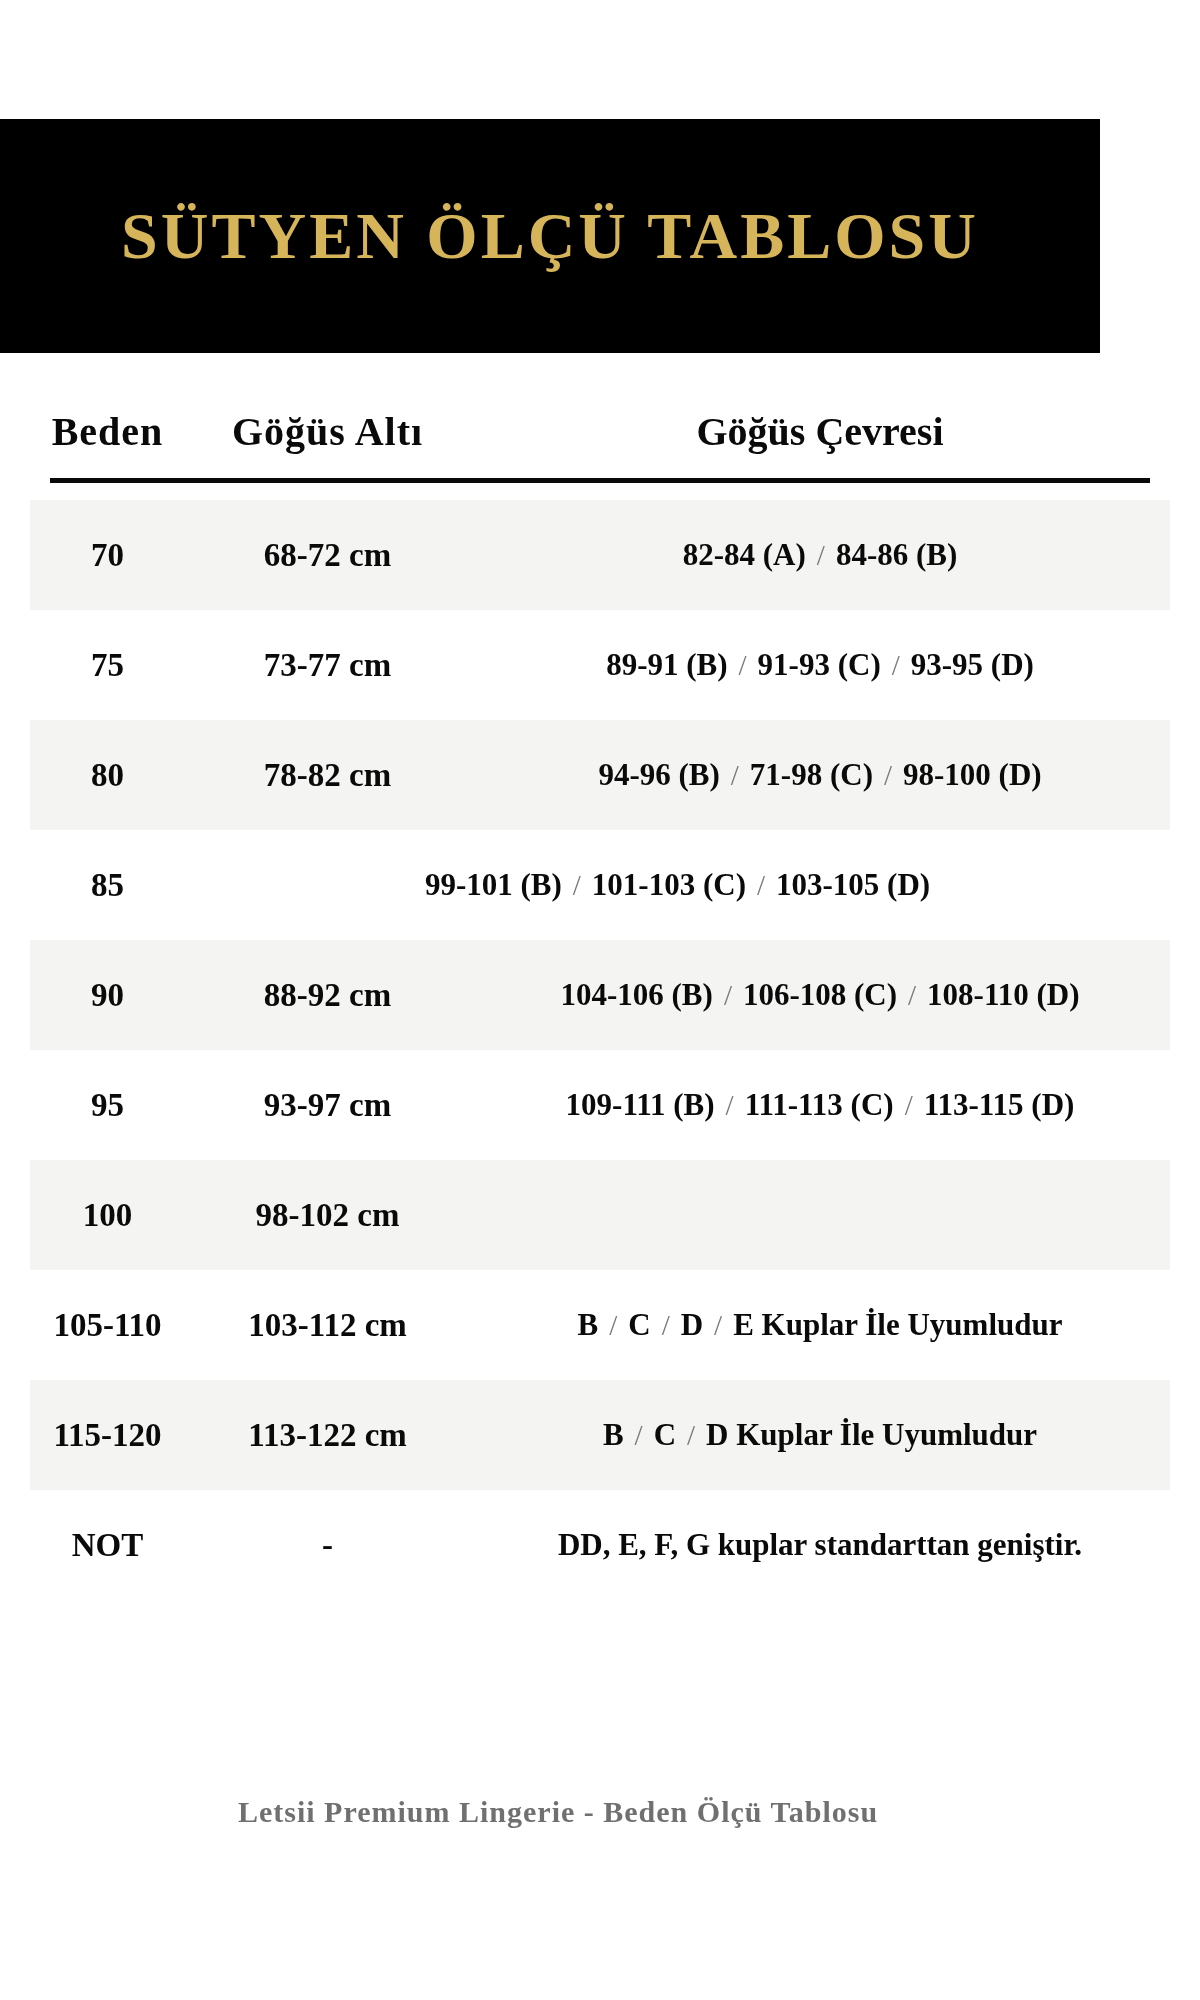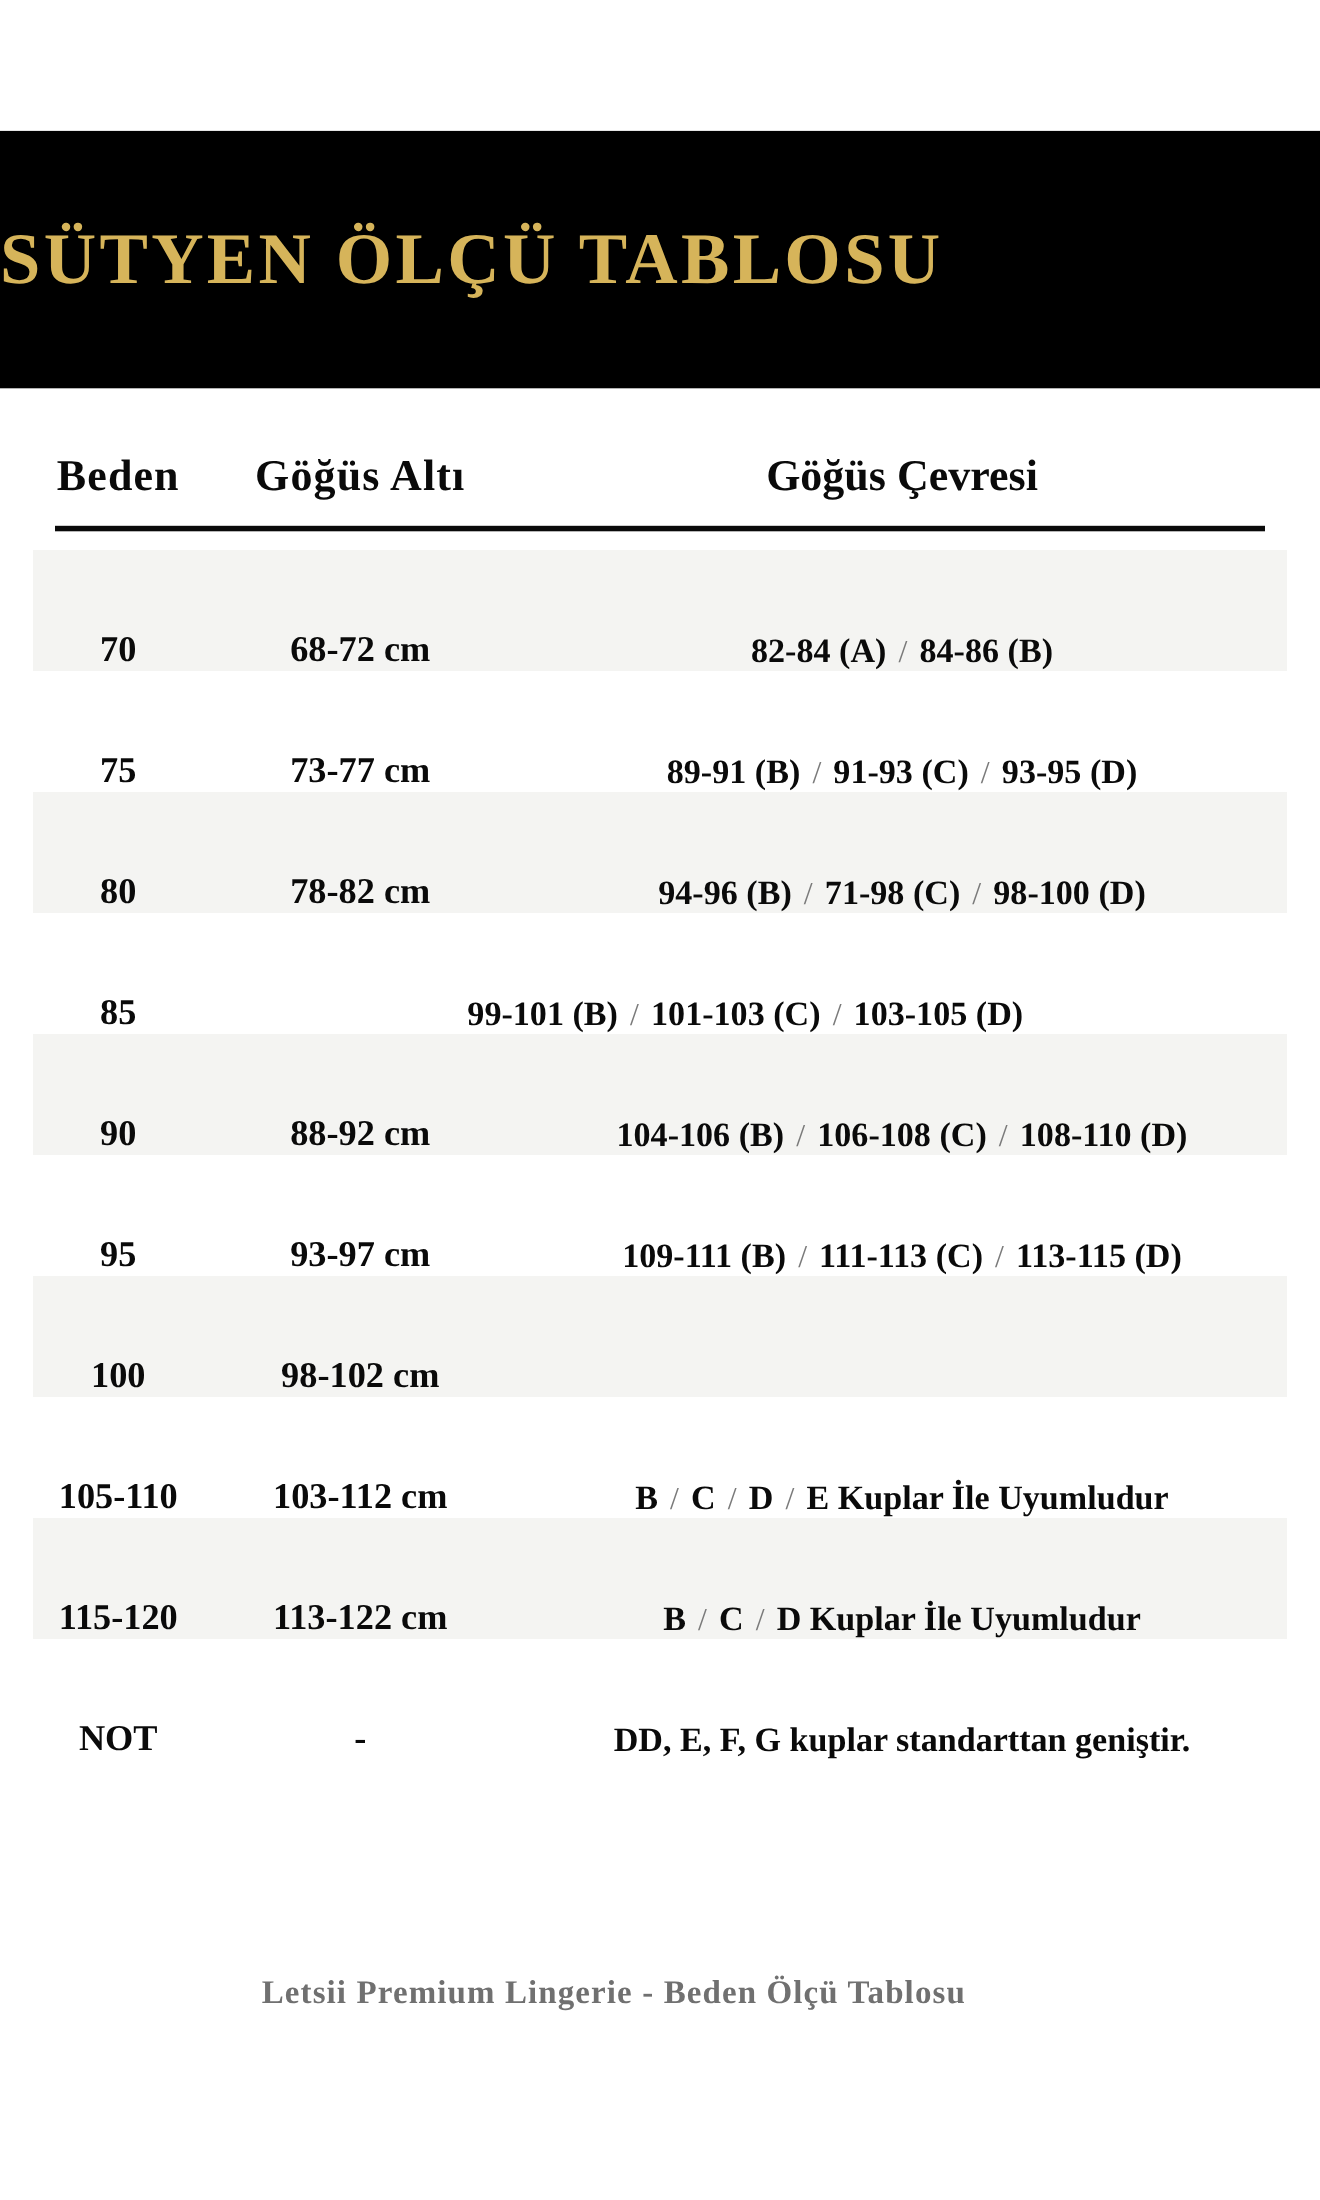--- a/index.html
+++ b/index.html
@@ -13,23 +13,23 @@
   body{
     width:1200px;height:2000px;
     overflow:hidden;
     font-family:"Liberation Serif", serif;
     color:var(--ink);
     position:relative;
   }
   
   .banner{
     position:absolute;left:0;top:119px;
-    width:1200px;height:234px;
+    width:1100px;height:234px;
     background:#000000;
-    display:flex;align-items:center;
+    display:flex;align-items:center;justify-content:center;
   }
   .banner h1{
     color:var(--gold);
     font-size:66px;
     font-weight:700;
     letter-spacing:3px;
     white-space:nowrap;
   }
   
   .table{
@@ -44,21 +44,21 @@
     font-size:40px;
   }
   .header-rule{
     height:5px;
     margin:0 20px;
     background:#0a0a0a;
   }
   .rows{margin-top:17px;}
   .row{
     height:110px;
-    display:flex;align-items:flex-end;
+    display:flex;align-items:center;
   }
   .row:nth-child(odd){background:var(--stripe);}
   .col{text-align:center;}
   .c1{width:155px;}
   .c2{width:285px;}
   .c3{flex:1;}
   .header-row .c1,.header-row .c2{letter-spacing:1px;}
   .beden,.alti{font-weight:700;font-size:33px;}
   .cevre{font-weight:700;font-size:31px;white-space:nowrap;}
   .cevre .sep{

